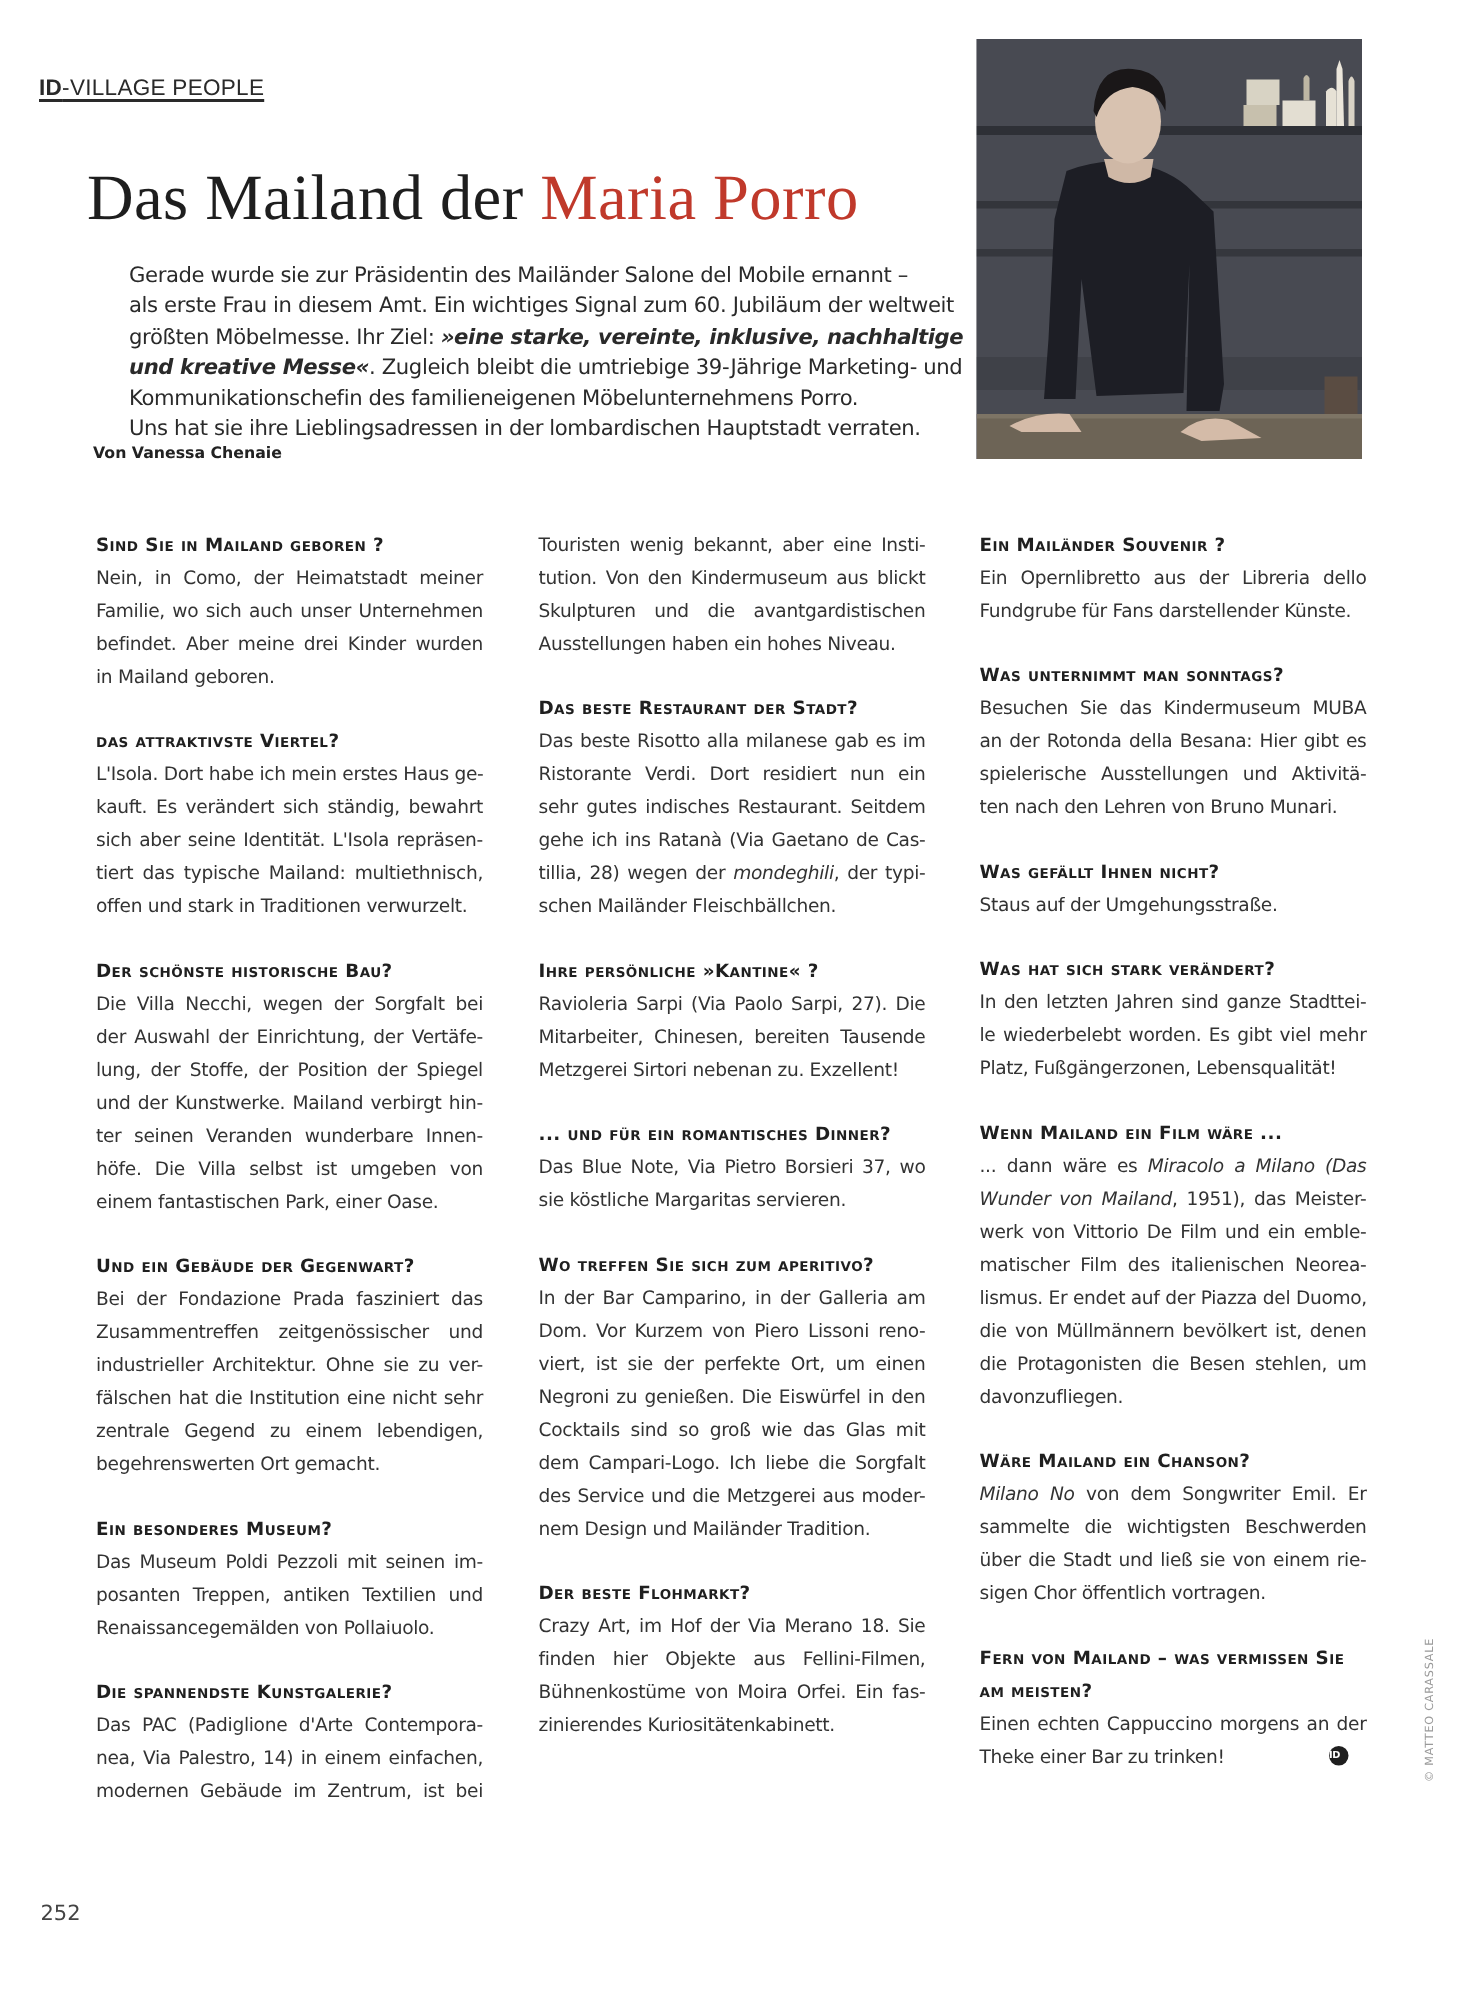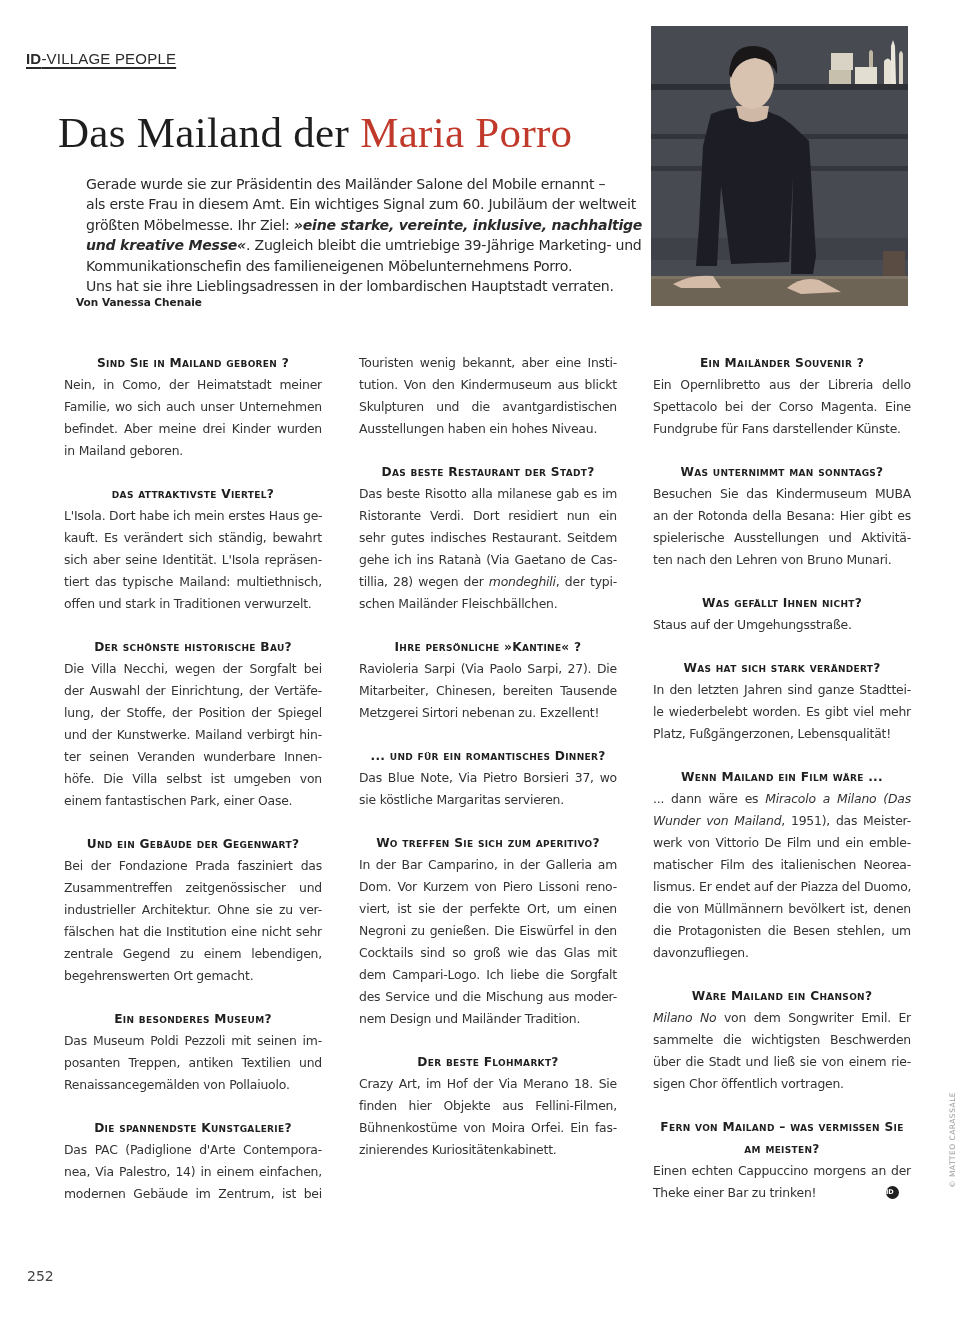--- a/index.html
+++ b/index.html
@@ -23,42 +23,42 @@
 
   .intro {
     position: absolute; left: 62px; top: 174px; width: 560px;
     font-family: "DejaVu Sans", sans-serif; font-size: 14.1px; line-height: 20.4px; color: #2a2a2a;
     letter-spacing: -0.25px;
     margin-left: 24px;
   }
   .intro .line { display: block; white-space: nowrap; }
   .intro i { font-style: italic; font-weight: bold; }
   .byline {
-    position: absolute; left: 76px; top: 296px;
+    position: absolute; left: 62px; top: 296px;
     font-family: "DejaVu Sans", sans-serif; font-size: 10.5px; font-weight: bold; color: #222;
   }
 
   .photo {
     position: absolute; left: 651px; top: 26px; width: 257px; height: 280px;
     background: linear-gradient(180deg, #4a4c55 0%, #44464e 50%, #3e3f46 100%);
     overflow: hidden;
   }
   .photo svg { display: block; }
 
   .col {
     position: absolute; top: 352px; width: 258px;
   }
   .col1 { left: 64px; }
   .col2 { left: 359px; }
   .col3 { left: 653px; }
 
   .qa { margin-bottom: 21px; }
   .q {
     font-family: "DejaVu Sans", sans-serif; font-weight: bold; font-size: 12.2px;
-    line-height: 22px; color: #1f1f1f; font-variant: small-caps; letter-spacing: 0.3px; text-align: center;
+    line-height: 22px; color: #1f1f1f; font-variant: small-caps; letter-spacing: 0.3px;
   }
   .a {
     font-family: "DejaVu Sans", sans-serif; font-size: 12.4px; line-height: 22px; color: #333;
     text-align: justify; letter-spacing: -0.2px;
   }
   .a .line { display: block; white-space: nowrap; text-align-last: justify; }
   .a .line.last { text-align-last: left; }
   .a i { font-style: italic; }
 
   .end-mark {
@@ -227,41 +227,40 @@
   </div>
   <div class="qa">
     <div class="q">Wo treffen Sie sich zum aperitivo?</div>
     <div class="a">
       <span class="line">In der Bar Camparino, in der Galleria am</span>
       <span class="line">Dom. Vor Kurzem von Piero Lissoni reno-</span>
       <span class="line">viert, ist sie der perfekte Ort, um einen</span>
       <span class="line">Negroni zu genießen. Die Eiswürfel in den</span>
       <span class="line">Cocktails sind so groß wie das Glas mit</span>
       <span class="line">dem Campari-Logo. Ich liebe die Sorgfalt</span>
-      <span class="line">des Service und die Mischung aus moder-</span>
+      <span class="line">des Service und die Metzgerei aus moder-</span>
       <span class="line last">nem Design und Mailänder Tradition.</span>
     </div>
   </div>
   <div class="qa">
     <div class="q">Der beste Flohmarkt?</div>
     <div class="a">
       <span class="line">Crazy Art, im Hof der Via Merano 18. Sie</span>
       <span class="line">finden hier Objekte aus Fellini-Filmen,</span>
       <span class="line">Bühnenkostüme von Moira Orfei. Ein fas-</span>
       <span class="line last">zinierendes Kuriositätenkabinett.</span>
     </div>
   </div>
 </div>
 
 <div class="col col3">
   <div class="qa">
     <div class="q">Ein Mailänder Souvenir ?</div>
     <div class="a">
       <span class="line">Ein Opernlibretto aus der Libreria dello</span>
-      <span class="line">Spettacolo bei der Corso Magenta. Eine</span>
       <span class="line last">Fundgrube für Fans darstellender Künste.</span>
     </div>
   </div>
   <div class="qa">
     <div class="q">Was unternimmt man sonntags?</div>
     <div class="a">
       <span class="line">Besuchen Sie das Kindermuseum MUBA</span>
       <span class="line">an der Rotonda della Besana: Hier gibt es</span>
       <span class="line">spielerische Ausstellungen und Aktivitä-</span>
       <span class="line last">ten nach den Lehren von Bruno Munari.</span>

